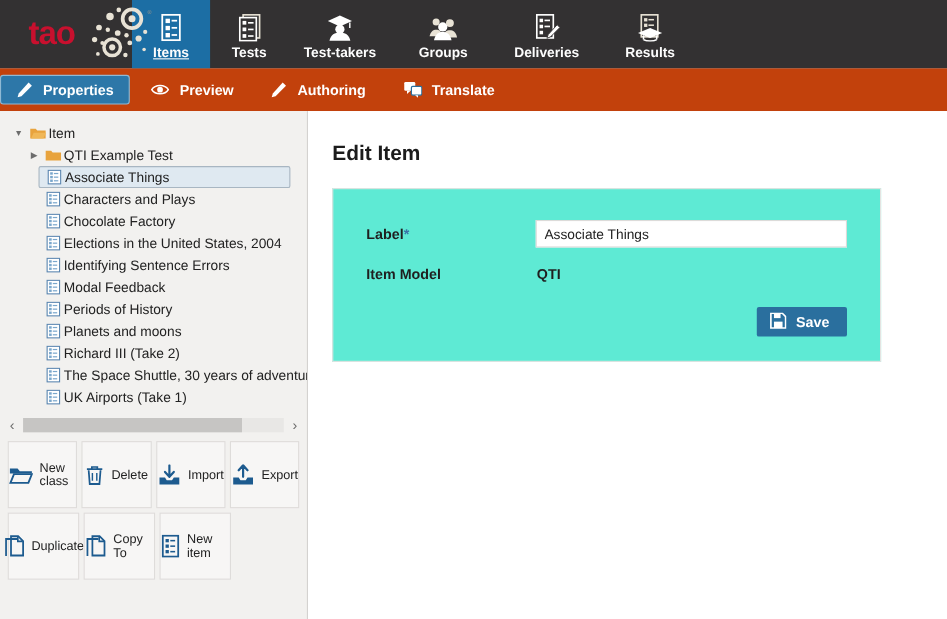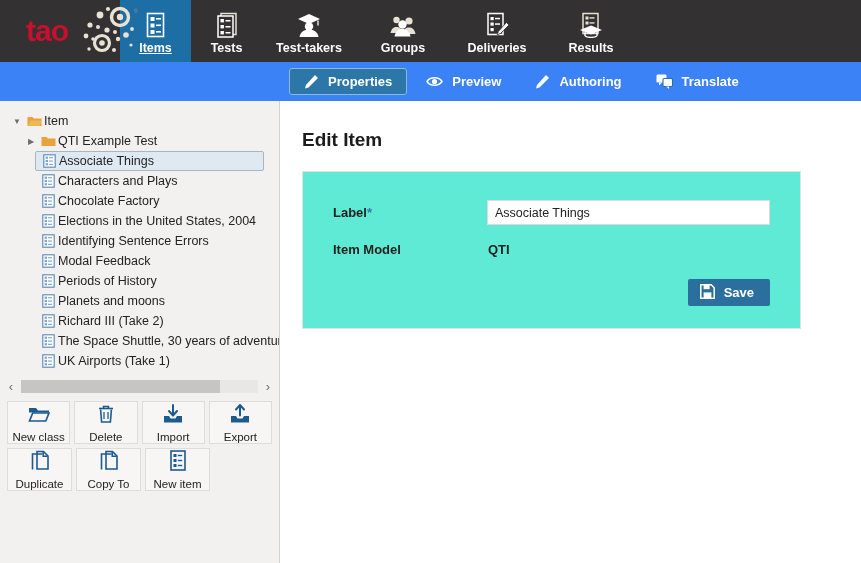--- a/index.html
+++ b/index.html
@@ -49,24 +49,23 @@
     cursor: pointer;
     padding-top: 4px;
   }
   .navitem.wide { width: 94px; }
   .navitem.active { background: #1c6ea4; text-decoration: underline; }
   .navitem .ico { height: 27px; display: flex; align-items: flex-end; }
 
   
   .subnav {
     height: 39px;
-    background: #3b82f6;
+    background: #c2410c;
     display: flex;
     align-items: center;
-    padding-left: 289px;
     gap: 4px;
   }
   .subtab {
     display: flex;
     align-items: center;
     gap: 9px;
     height: 27px;
     padding: 0 14px;
     color: #ffffff;
     font-size: 13px;
@@ -129,25 +128,25 @@
     align-items: center;
     gap: 3px;
   }
   .hscroll .chev { width: 14px; text-align: center; color: #6e6e6e; font-size: 13px; cursor: pointer; line-height: 1; }
   .htrack { flex: 1; height: 13px; background: #e8e7e5; position: relative; }
   .hthumb { position: absolute; left: 0; top: 0; height: 13px; width: 84%; background: #c6c5c3; }
 
   .actions { padding: 6px 7px; }
   .arow { display: flex; gap: 4px; margin-bottom: 4px; }
   .abtn {
-    width: 65px; height: 43px;
+    width: 65px; height: 61px;
     background: #f7f6f5;
     border: 1px solid #dedcda;
     display: flex;
-    flex-direction: column;
+    flex-direction: row;
     align-items: center;
     justify-content: center;
     gap: 6px;
     font-size: 11.5px;
     color: #222222;
     cursor: pointer;
   }
   .abtn .aico { height: 22px; display: flex; align-items: center; }
 
   

